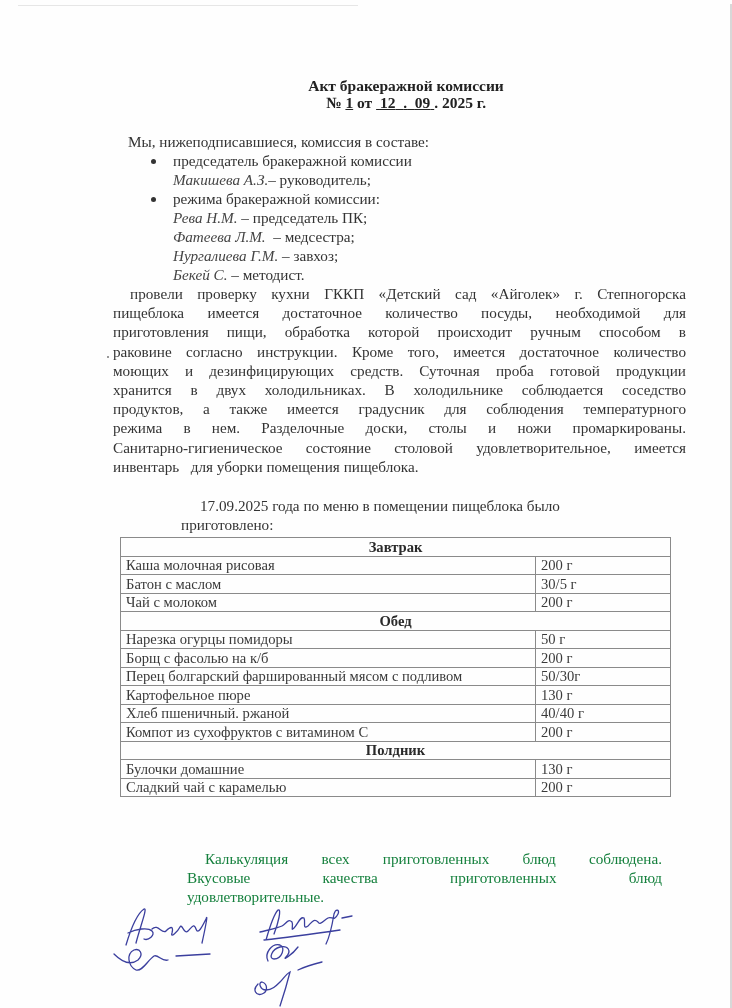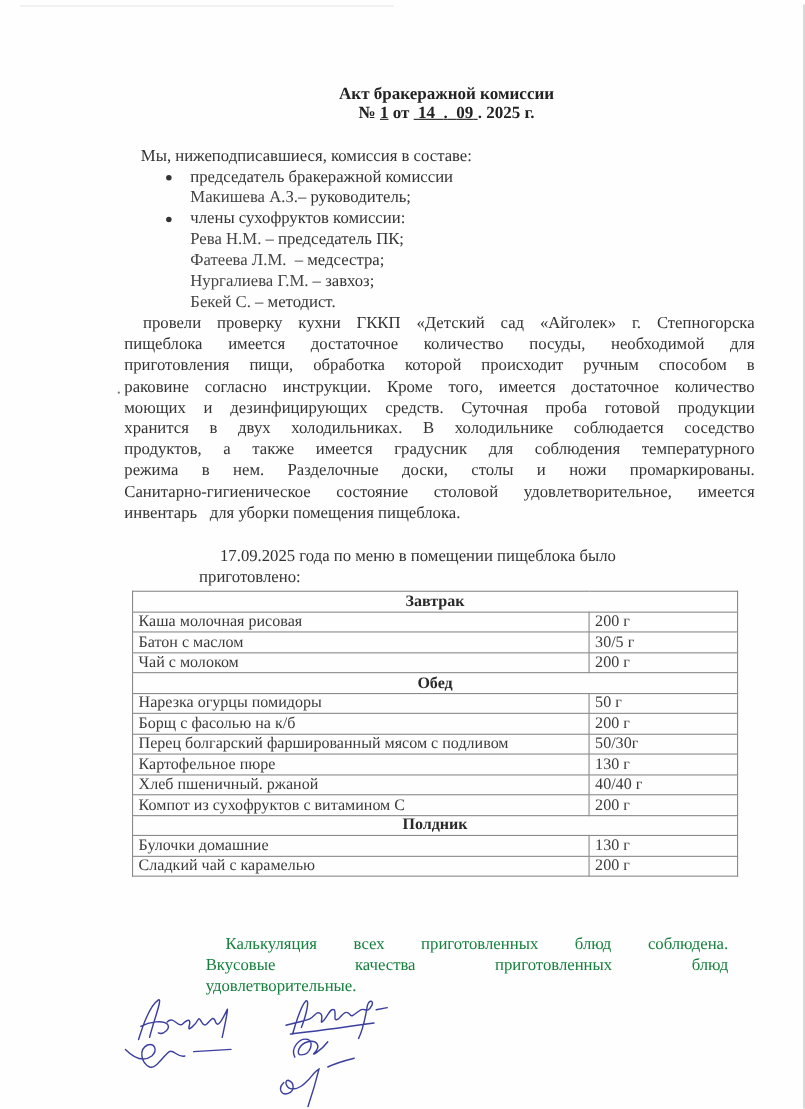--- a/index.html
+++ b/index.html
@@ -8,21 +8,21 @@
   .page { position:absolute; left:0; top:0; width:732px; height:1008px; background:#fefefe; }
   .scan-edge-right { position:absolute; right:0; top:4px; width:2px; height:1004px; background:#d8d8d8; }
   .scan-edge-top { position:absolute; left:18px; top:5px; width:340px; height:1px; background:#e6e6e6; }
 
   .title { position:absolute; left:0; width:732px; text-align:center; font-weight:bold; font-size:15.5px; color:#222; }
   .title1 { top:77px; left:40px; }
   .title2 { top:94px; left:40px; }
   .u { text-decoration:underline; }
 
   .line { position:absolute; font-size:15.2px; line-height:19px; white-space:nowrap; color:#333; }
-  .i { color:#444; }
+  .i { font-style:italic; color:#444; }
   .bullet { position:absolute; width:5px; height:5px; border-radius:50%; background:#333; }
 
   .para { position:absolute; left:113px; width:573px; font-size:15.2px; line-height:19.2px; color:#333; text-align:justify; }
   .para .jl { display:block; text-align:justify; text-align-last:justify; white-space:nowrap; }
   .para .jl.last { text-align-last:left; }
   .para .first { padding-left:17px; }
 
   table.menu { position:absolute; left:120px; top:537px; width:551px; border-collapse:collapse; font-size:14.6px; color:#3a3a3a; }
   table.menu td { border:1px solid #8a8a8a; height:17.5px; padding:0 5px; line-height:17px; vertical-align:bottom; }
   table.menu td.qty { width:124px; }
@@ -42,33 +42,33 @@
 
 <div class="page">
   <div class="scan-edge-right"></div>
   <div class="scan-edge-top"></div>
 
   <div class="title title1">Акт бракеражной комиссии</div>
   <div class="title title2">
     <span>№</span>
     <span class="u">1</span>
     <span>от</span>
-    <span class="u">&nbsp;<span>14</span>&nbsp;&nbsp;<span>.</span>&nbsp;&nbsp;<span>09</span>&nbsp;</span><span>. 2025 г.</span>
+    <span class="u">&nbsp;<span>12</span>&nbsp;&nbsp;<span>.</span>&nbsp;&nbsp;<span>09</span>&nbsp;</span><span>. 2025 г.</span>
   </div>
 
   <div class="line" style="left:128px; top:132px;text-align:right;">Мы, нижеподписавшиеся, комиссия в составе:</div>
 
   <div class="bullet" style="left:151px; top:159px;"></div>
   <div class="line" style="left:173px; top:151px;">председатель бракеражной комиссии</div>
   <div class="line" style="left:173px; top:170px;">
     <span class="i">Макишева А.З.</span><span>– руководитель;</span>
   </div>
 
   <div class="bullet" style="left:151px; top:197px;"></div>
-  <div class="line" style="left:173px; top:189px;">члены сухофруктов комиссии:</div>
+  <div class="line" style="left:173px; top:189px;">режима бракеражной комиссии:</div>
   <div class="line" style="left:173px; top:208px;">
     <span class="i">Рева Н.М.</span><span style="white-space:pre;"> – председатель ПК;</span>
   </div>
   <div class="line" style="left:173px; top:227px;">
     <span class="i">Фатеева Л.М.</span><span style="white-space:pre;">  – медсестра;</span>
   </div>
   <div class="line" style="left:173px; top:246px;">
     <span class="i">Нургалиева Г.М.</span><span style="white-space:pre;"> – завхоз;</span>
   </div>
   <div class="line" style="left:173px; top:265px;">

